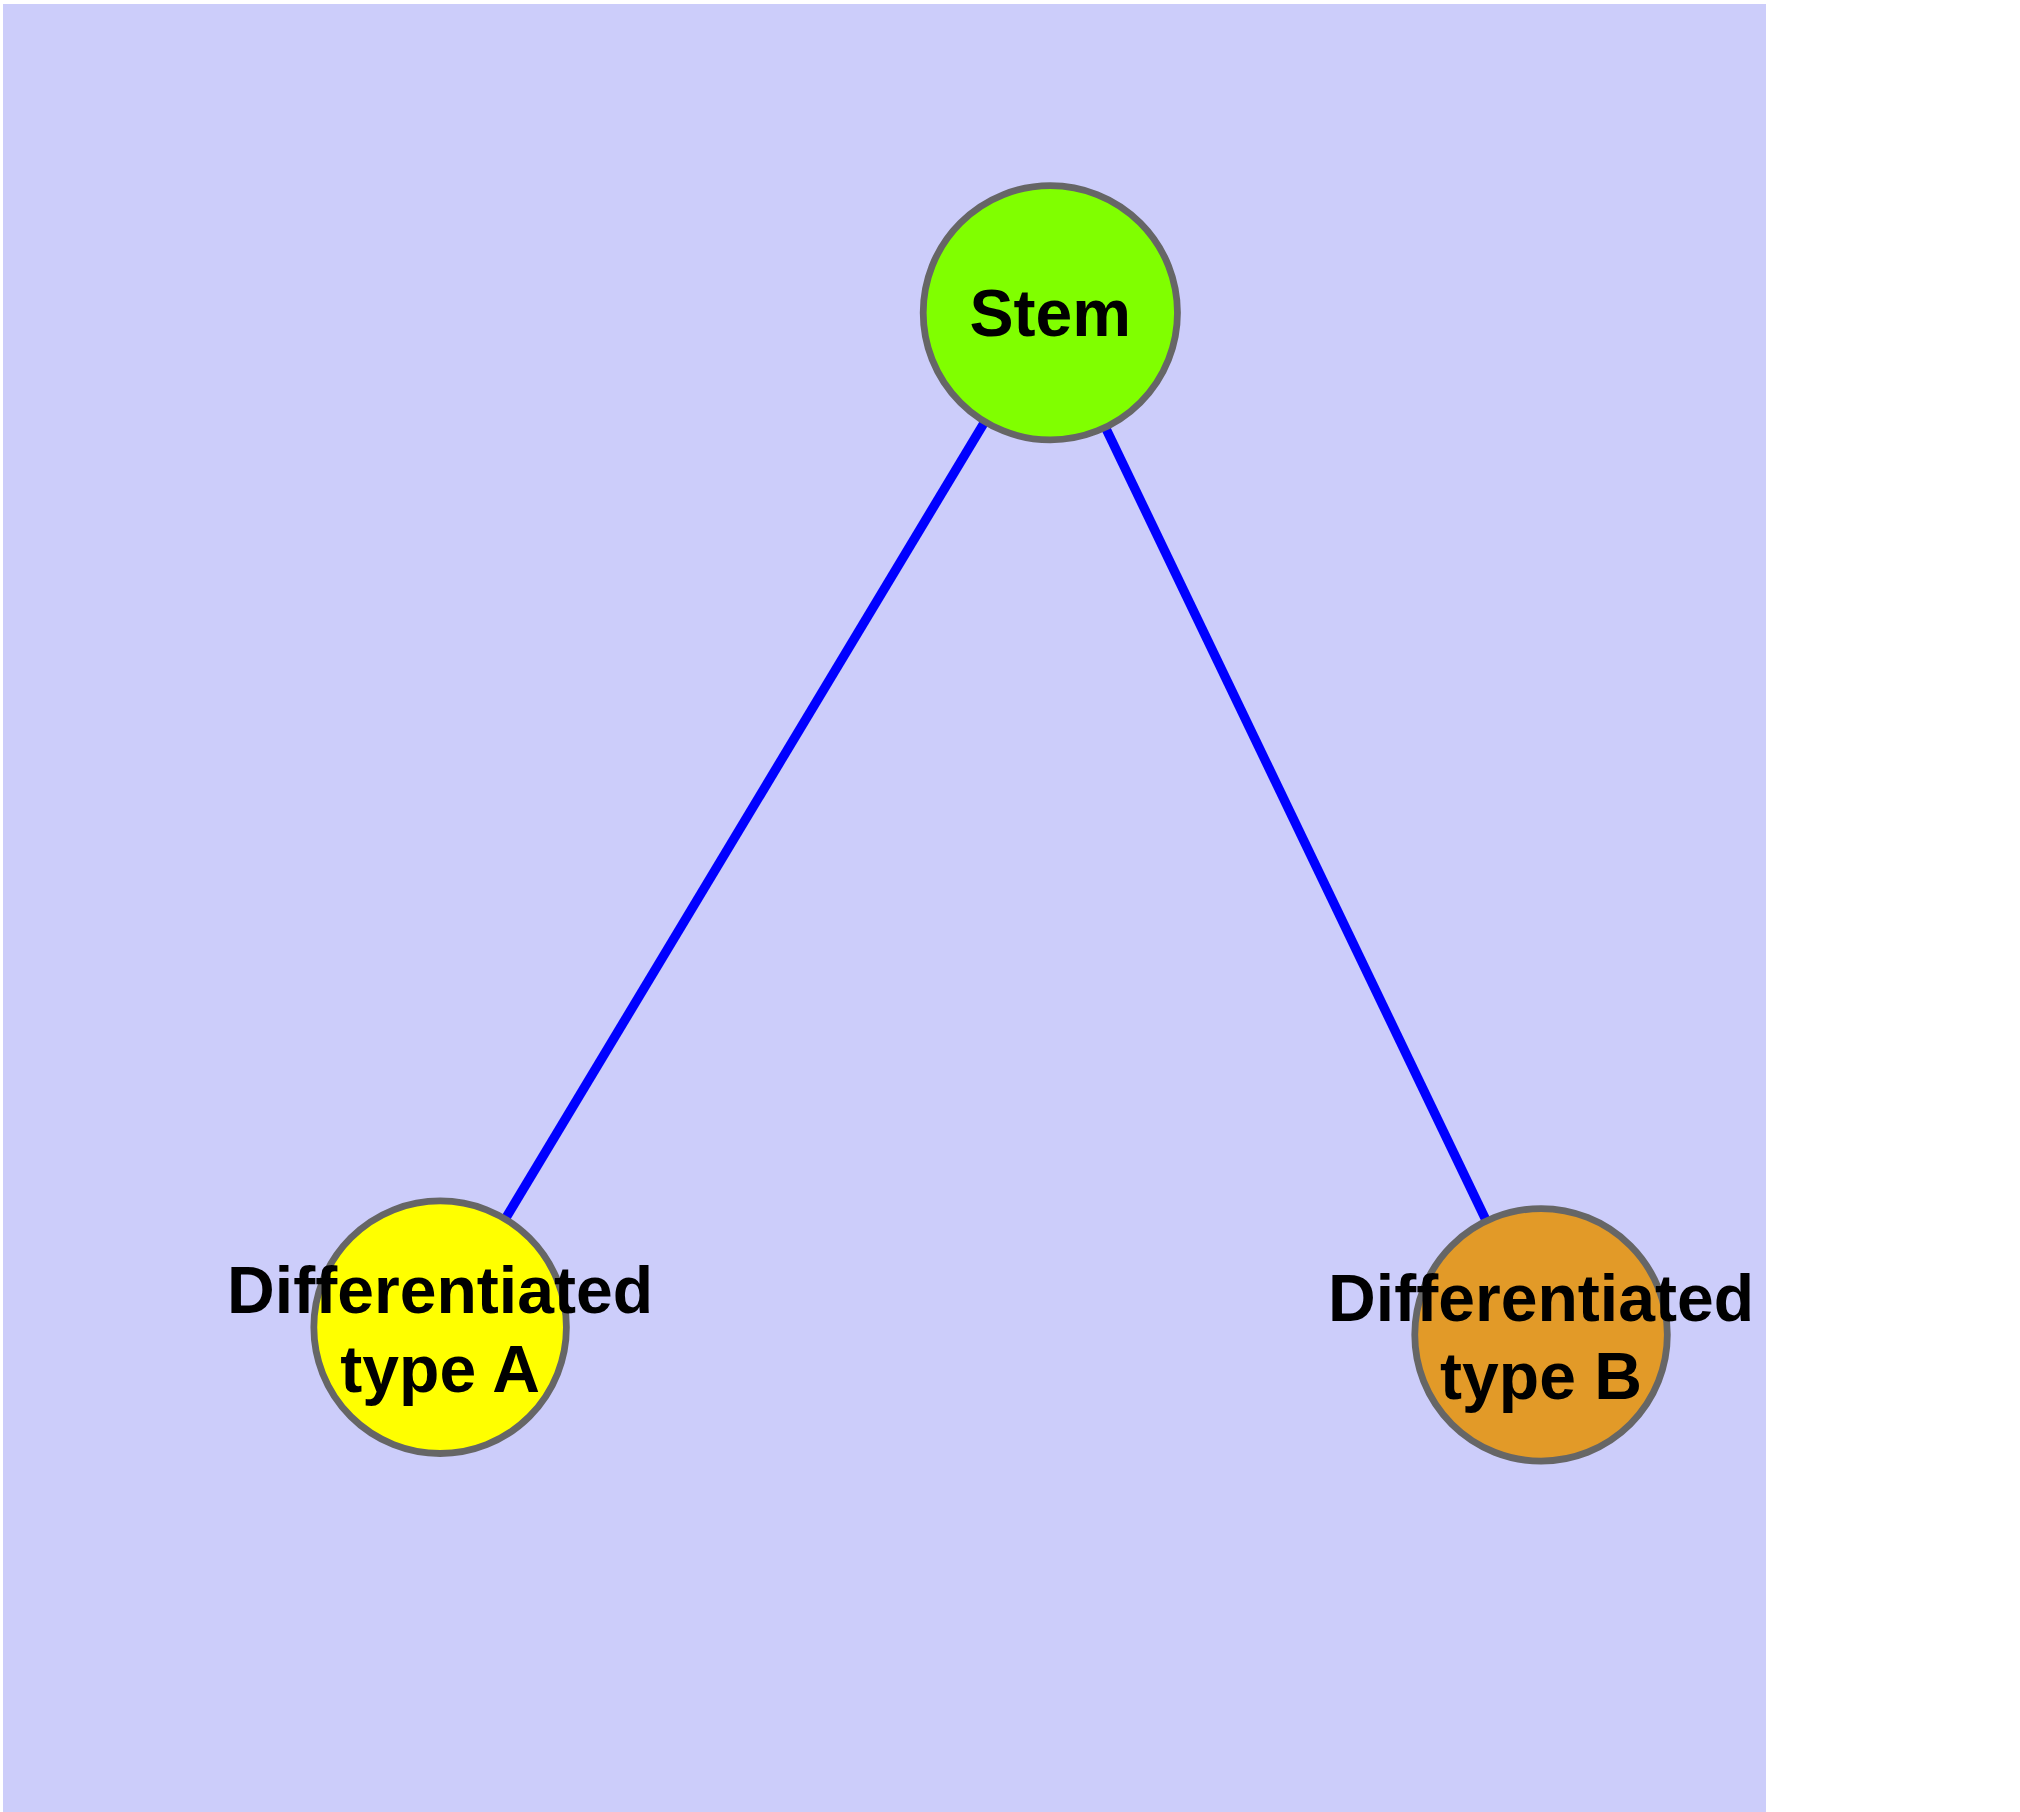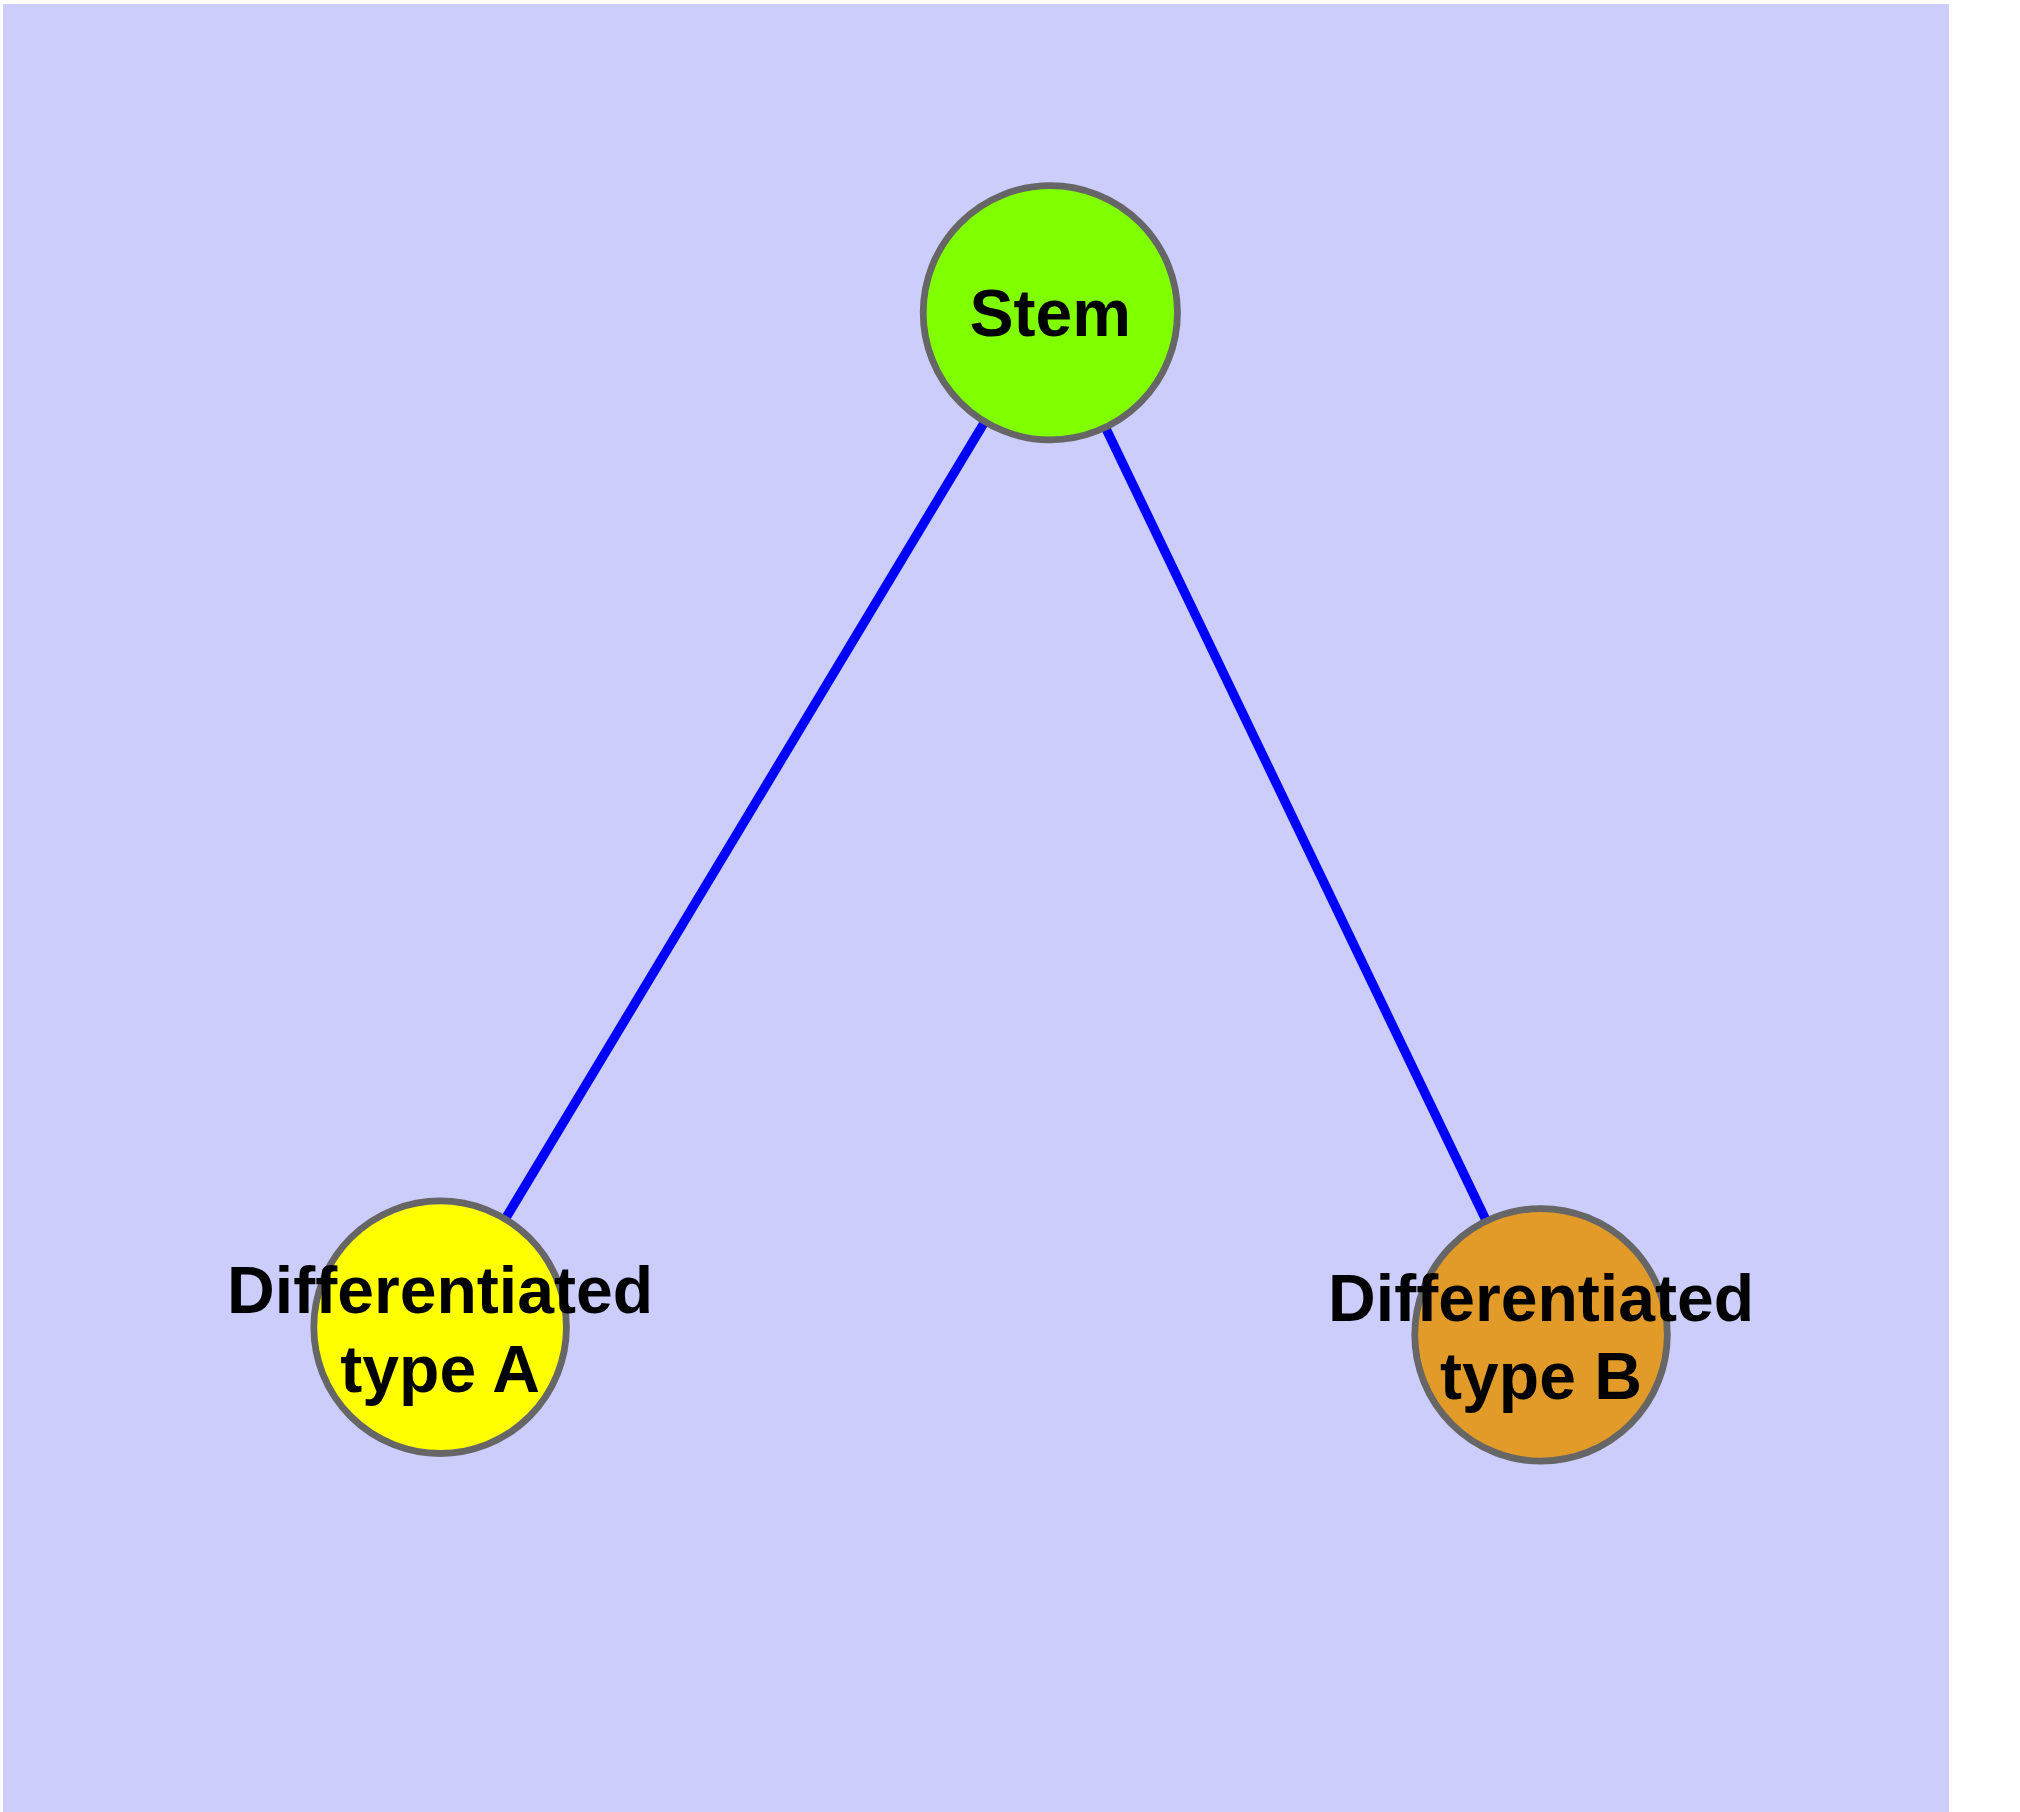--- a/index.html
+++ b/index.html
@@ -2,21 +2,21 @@
 <html style="font-size:13.6px"><head>
 <meta charset="utf-8">
 <style>
   html, body {
     margin: 0;
     padding: 0;
     background: #ffffff;
   }
   #canvas {
     position: relative;
-    width: 1949px;
+    width: 1766px;
     height: 1812px;
     background: #ffffff;
     overflow: hidden;
     font-family: "Liberation Sans", sans-serif;
   }
   #plot-bg {
     position: absolute;
     left: 3.4px;
     top: 4.2px;
     width: 2017px;

